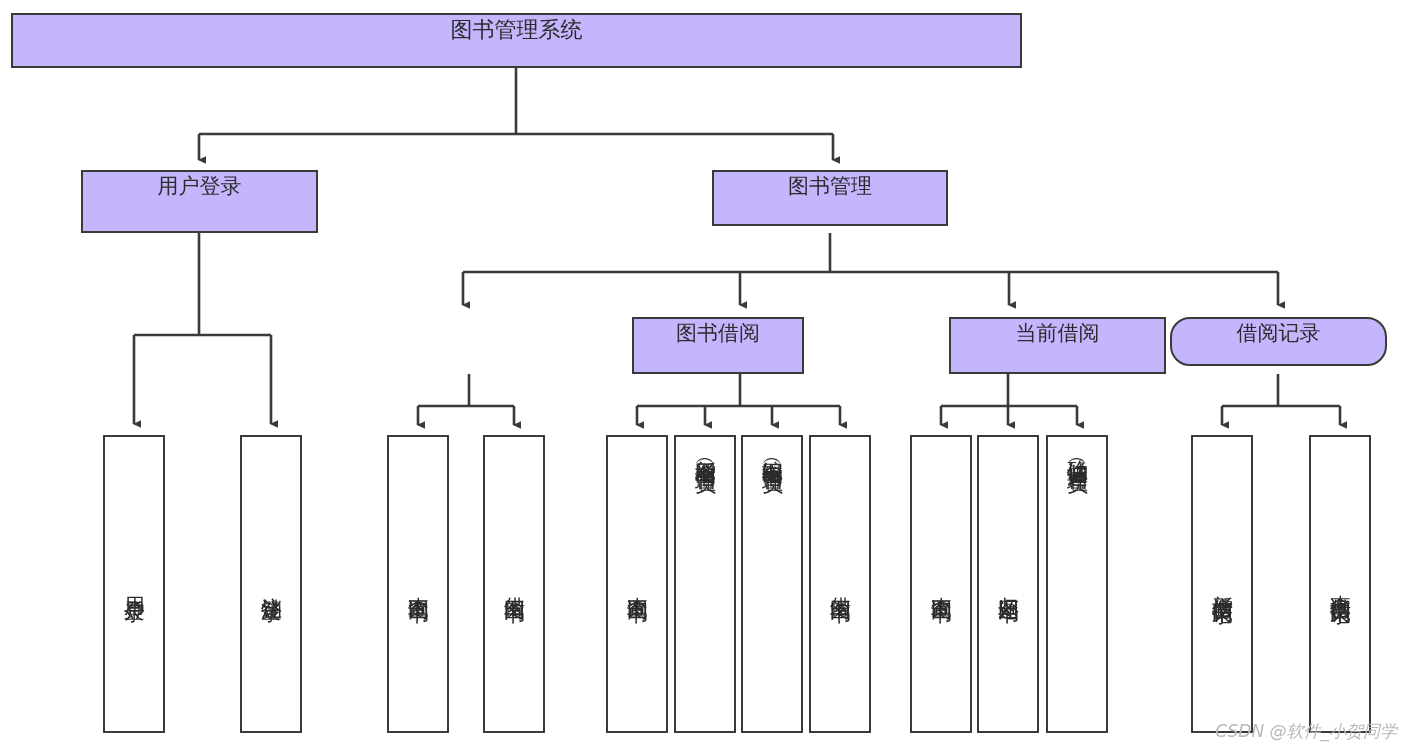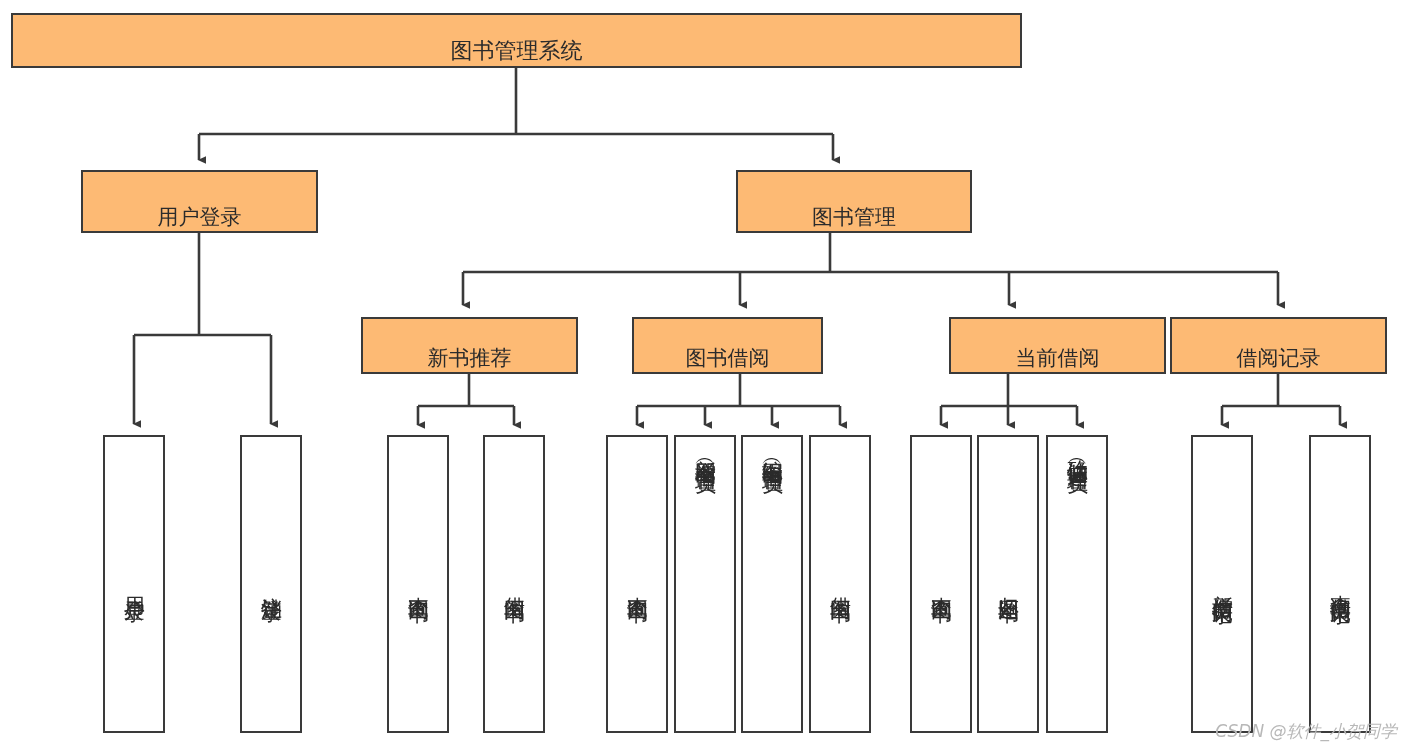--- a/index.html
+++ b/index.html
@@ -21,23 +21,23 @@
     position: absolute;
     left: 0;
     top: 0;
     width: 1405px;
     height: 747px;
   }
   .node {
     position: absolute;
     box-sizing: border-box;
     border: 2px solid #3a3a3a;
-    background: #fdba74;
+    background: #c4b5fd;
     display: flex;
-    align-items: flex-end;
+    align-items: flex-start;
     justify-content: center;
     color: #2b2b2b;
   }
   .node.root {
     font-size: 22px;
   }
   .node.level2 {
     font-size: 21px;
   }
   .node.level3 {
@@ -135,34 +135,31 @@
     </g>
   </svg>
 
   <div class="node root" style="left:11px; top:13px; width:1011px; height:55px;">
     <span>图书管理系统</span>
   </div>
 
   <div class="node level2" style="left:81px; top:170px; width:237px; height:63px;">
     <span>用户登录</span>
   </div>
-  <div class="node level2" style="left:736px; top:170px; width:236px; height:63px;">
+  <div class="node level2" style="left:712px; top:170px; width:236px; height:56px;">
     <span>图书管理</span>
   </div>
 
-  <div class="node level3" style="left:361px; top:317px; width:217px; height:57px;">
-    <span>新书推荐</span>
-  </div>
-  <div class="node level3" style="left:632px; top:317px; width:191px; height:57px;">
+  <div class="node level3" style="left:632px; top:317px; width:172px; height:57px;">
     <span>图书借阅</span>
   </div>
   <div class="node level3" style="left:901px; top:317px; width:217px; height:57px;margin-left:48px;">
     <span>当前借阅</span>
   </div>
-  <div class="node level3" style="left:1170px; top:317px; width:217px; height:57px;">
+  <div class="node level3" style="left:1170px; top:317px; width:217px; height:49px;border-radius:20px;">
     <span>借阅记录</span>
   </div>
 
   <div class="leaf" style="left:103px; top:435px; width:62px; height:298px;">
     <span class="vtext">用户登录</span>
   </div>
   <div class="leaf" style="left:240px; top:435px; width:62px; height:298px;">
     <span class="vtext">注销登录</span>
   </div>
 

